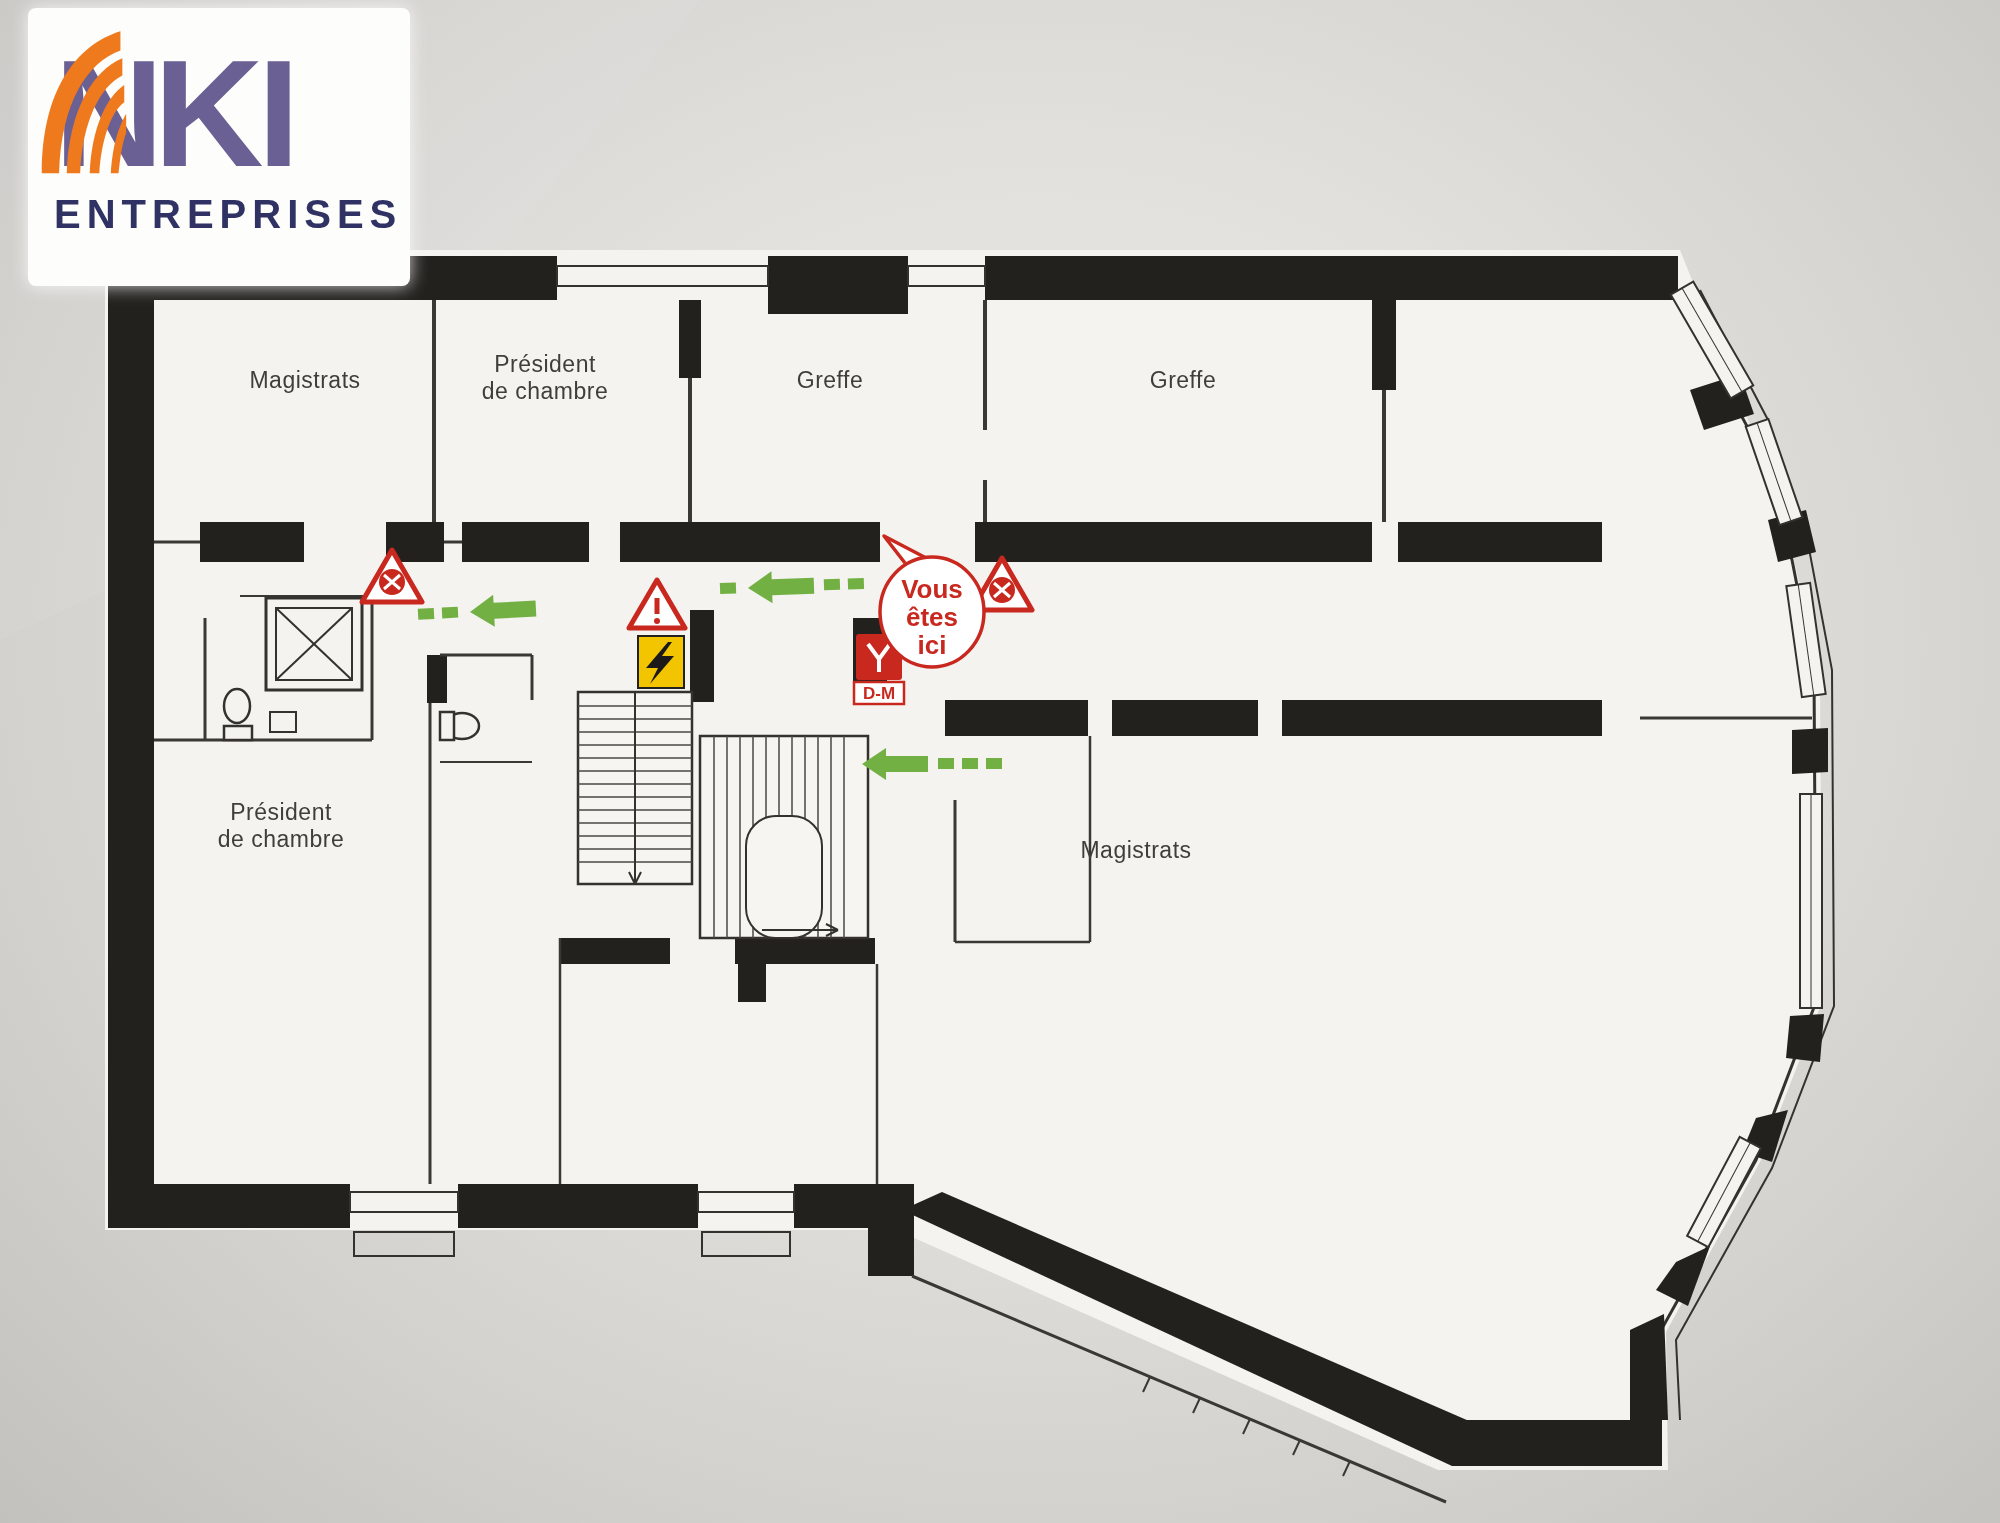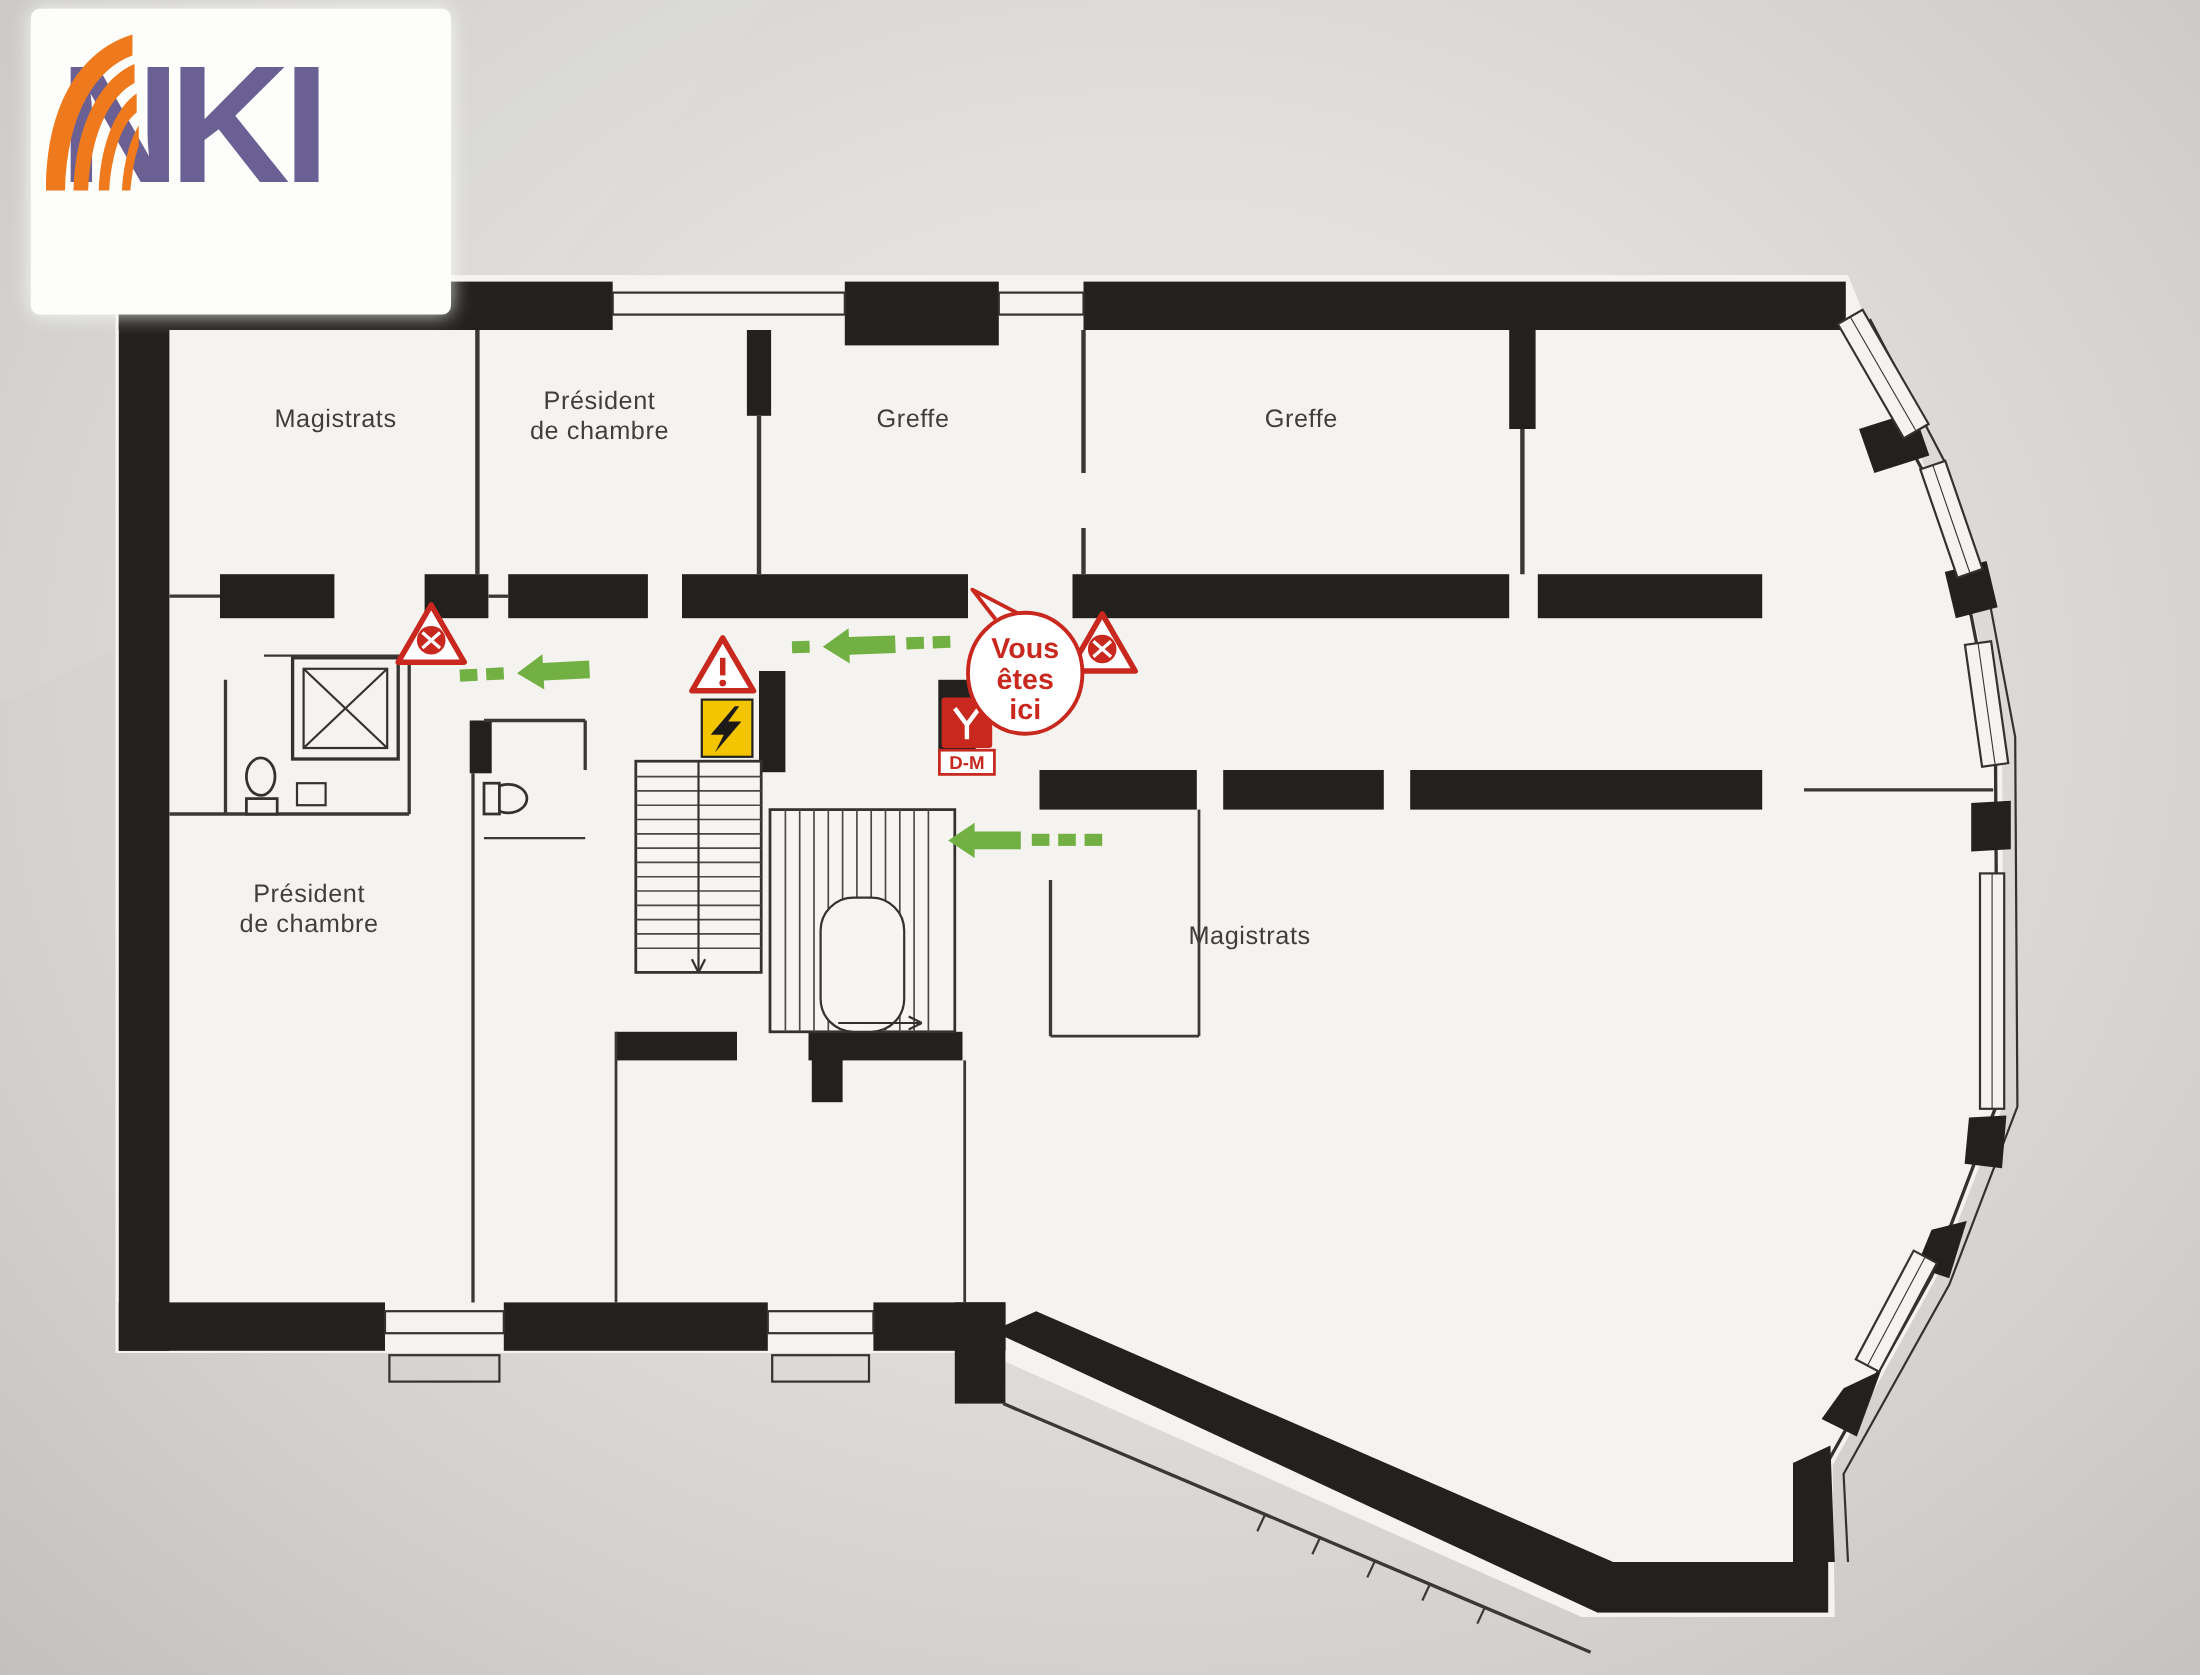--- a/index.html
+++ b/index.html
@@ -255,15 +255,16 @@
       <svg class="logo-fan" viewBox="0 0 96 164">
         <g fill="#ef7a1e">
           <path d="M4,150 C4,64 40,16 86,2 L86,22 C52,34 24,76 22,150 Z"></path>
           <path d="M30,150 C32,84 58,42 88,30 L88,48 C64,60 46,98 44,150 Z"></path>
           <path d="M54,150 C56,102 72,70 90,58 L90,76 C76,86 66,116 64,150 Z"></path>
           <path d="M76,150 C78,120 84,102 92,88 L92,108 C88,118 86,132 84,150 Z"></path>
         </g>
       </svg>
       <span class="logo-i">I</span>
     </div>
+    <div class="logo-sub">ENTREPRISES</div>
   </div>
 
 </div>
 
 </body></html>

